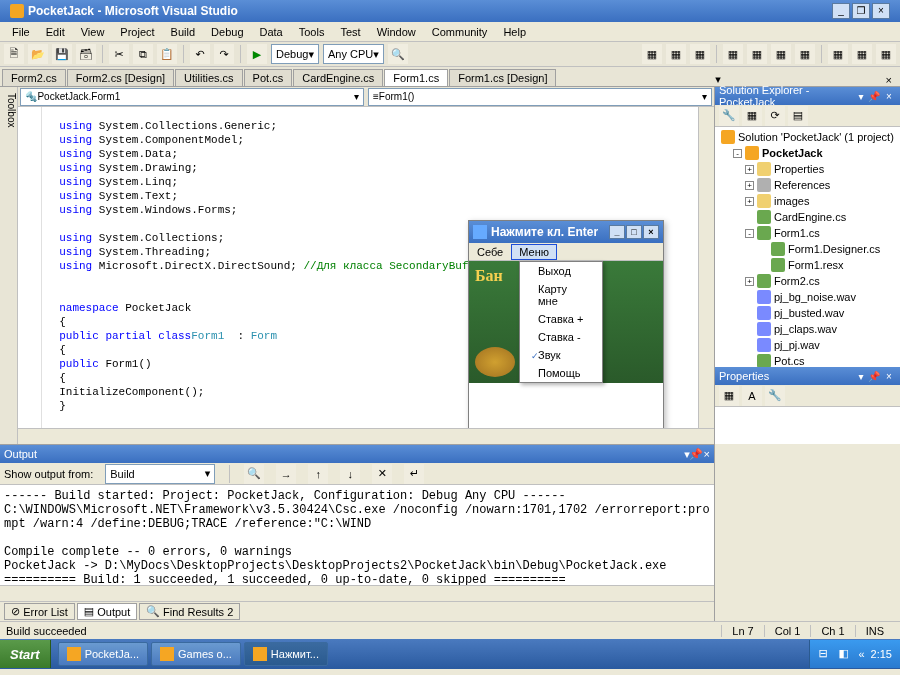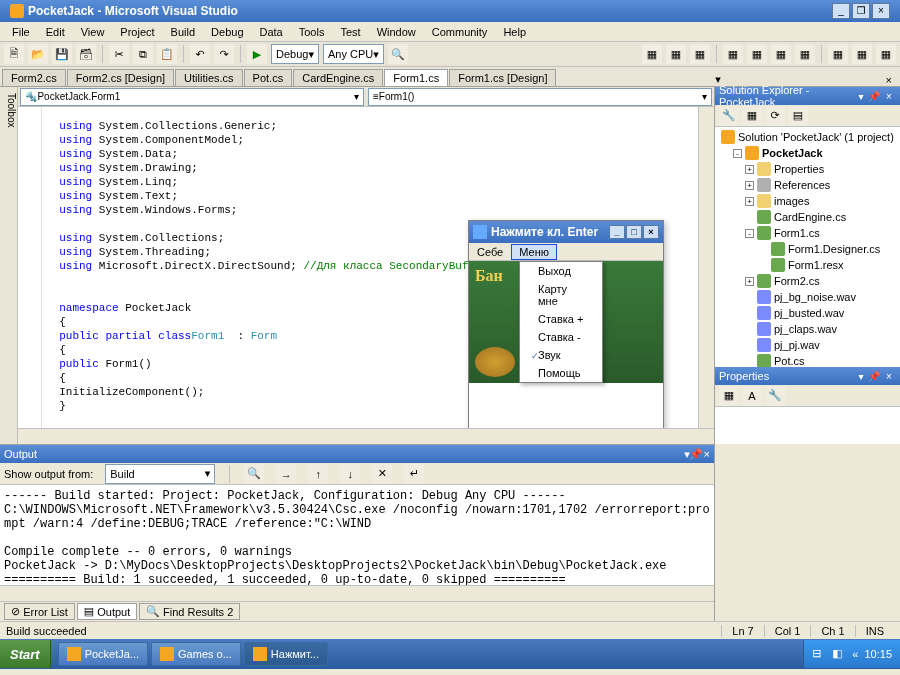--- a/index.html
+++ b/index.html
@@ -332,15 +332,15 @@
   <div class="startbtn">Start</div>
   <div id="taskbtns" style="display:flex;gap:3px;padding:0 4px">
       <div class="taskbtn"><span class="ticon" style="background:#f5a623"></span>PocketJa...</div>
       <div class="taskbtn"><span class="ticon" style="background:#f5a623"></span>Games o...</div>
       <div class="taskbtn active"><span class="ticon" style="background:#f5a623"></span>Нажмит...</div>
     </div>
   <div class="systray">
     <span class="ticon">⊟</span>
     <span class="ticon">◧</span>
     <span>«</span>
-    <span>10:15</span>
+    <span>2:15</span>
   </div>
 </div>
 
 </body></html>

